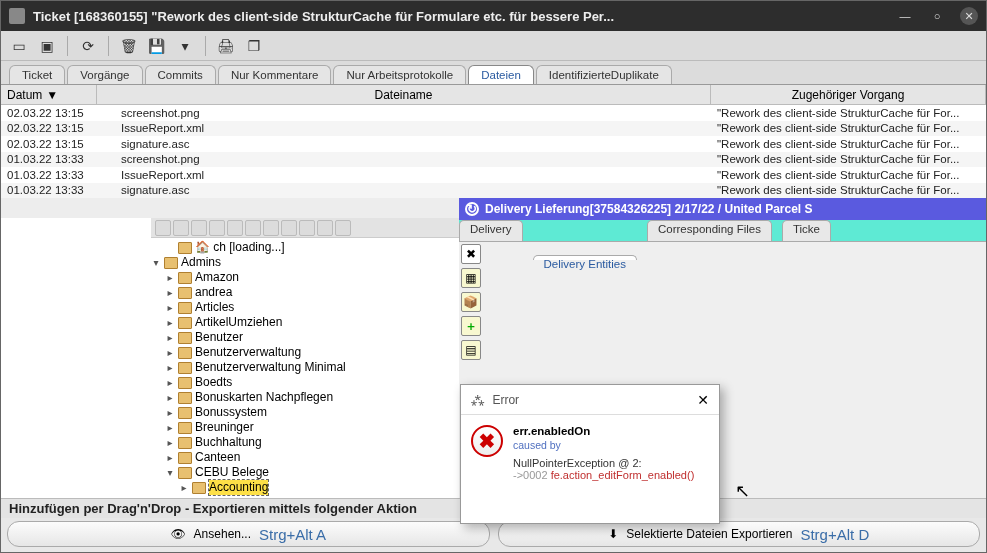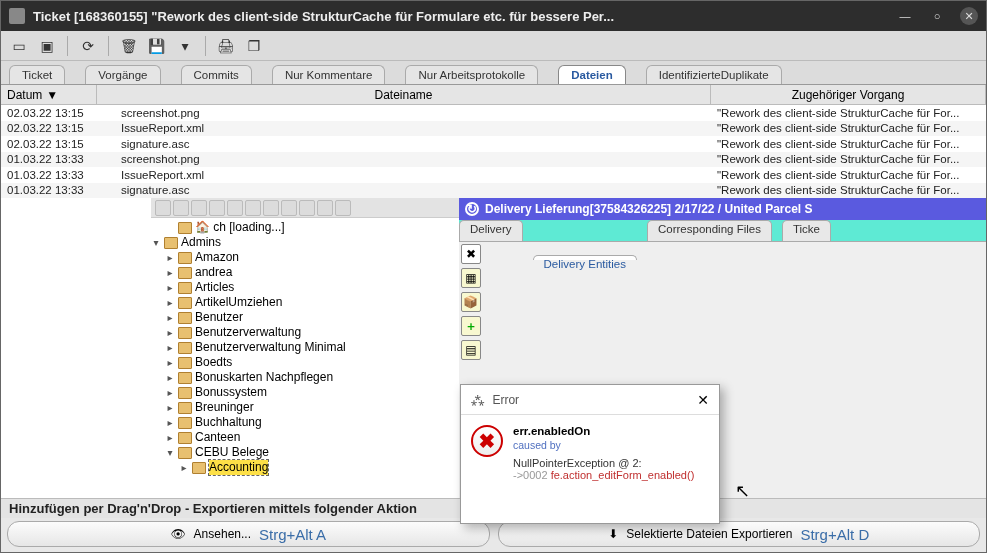--- a/index.html
+++ b/index.html
@@ -7,37 +7,37 @@
   .window { width: 987px; height: 553px; display: flex; flex-direction: column; background: #e8e8e8; border: 1px solid #666; }
   .titlebar { height: 30px; background: #2d2d2d; color: #eee; display: flex; align-items: center; padding: 0 8px; gap: 8px; }
   .title-icon { width: 16px; height: 16px; background: #888; border-radius: 2px; }
   .title-text { flex: 1; font-weight: bold; white-space: nowrap; overflow: hidden; text-overflow: ellipsis; font-size: 13px; }
   .win-controls { display: flex; gap: 14px; }
   .win-btn { width: 18px; height: 18px; border-radius: 50%; display: flex; align-items: center; justify-content: center; color: #ddd; cursor: pointer; font-size: 11px; }
   .win-close { background: #555; }
   .toolbar { height: 30px; background: #dcdcdc; border-bottom: 1px solid #bbb; display: flex; align-items: center; padding: 0 6px; gap: 4px; }
   .tool-btn { width: 24px; height: 24px; display: flex; align-items: center; justify-content: center; cursor: pointer; color: #333; font-size: 14px; }
   .sep { width: 1px; height: 20px; background: #aaa; margin: 0 4px; }
-  .tabs { height: 24px; display: flex; align-items: flex-end; padding: 0 8px; gap: 20px; background: #dcdcdc; border-bottom: 1px solid #999; }
+  .tabs { height: 24px; display: flex; align-items: flex-end; padding: 0 8px; gap: 2px; background: #dcdcdc; border-bottom: 1px solid #999; }
   .tab { padding: 3px 12px; border: 1px solid #aaa; border-bottom: none; border-radius: 6px 6px 0 0; background: #e5e5e5; cursor: pointer; font-size: 11.5px; color: #333; }
-  .tab.active { background: #fff; font-weight: 700; color: #2a5aa0; border-color: #888; }
+  .tab.active { background: #fff; font-weight: 400; color: #2a5aa0; border-color: #888; }
   .file-table { background: #fff; }
   .ft-header { display: flex; background: #e5e5e5; border-bottom: 1px solid #bbb; font-size: 12px; height: 20px; }
   .ft-header .col { border-right: 1px solid #bbb; padding: 2px 6px; display: flex; align-items: center; }
   .col-date { width: 96px; gap: 4px; }
   .col-name { flex: 1; justify-content: center; }
   .col-proc { width: 275px; justify-content: center; }
   .ft-body { }
   .ft-row { display: flex; height: 15.5px; align-items: center; font-size: 11.5px; color: #222; }
   .ft-row:nth-child(even) { background: #f5f5f5; }
   .ft-row .c1 { width: 120px; padding: 0 6px; }
   .ft-row .c2 { flex: 1; padding: 0 0px; }
   .ft-row .c3 { width: 275px; padding: 0 6px; white-space: nowrap; overflow: hidden; text-overflow: ellipsis; }
   .mid { flex: 1; display: flex; position: relative; background: #ededed; overflow: hidden; }
-  .tree-pane { width: 458px; overflow: hidden; position: relative; font-size: 12px; background: #fff; }
+  .tree-pane { width: 458px; overflow: hidden; position: relative; font-size: 12px; background: #fff; margin-top: 20px; }
   .tb-mini { height: 20px; display: flex; gap: 2px; padding: 0 4px; align-items: center; background: #e3e3e3; border-bottom: 1px solid #ccc; margin-left: 150px; }
   .tb-mini .mi { width: 16px; height: 16px; background: #dcdcdc; border: 1px solid #bbb; border-radius: 2px; }
   .tree { padding: 2px 4px 2px 150px; line-height: 15px; }
   .node { display: flex; align-items: center; gap: 3px; white-space: nowrap; cursor: default; }
   .node .tw { width: 10px; text-align: center; color: #555; font-size: 10px; cursor: pointer; }
   .node .ic { width: 14px; height: 12px; background: #e8c070; border-radius: 1px; border: 1px solid #b08030; }
   .node .lbl { }
   .node.sel .lbl { background: #fde047; outline: 1px dashed #666; }
   .right-pane { flex: 1; position: relative; background: #efefef; overflow: hidden; }
   .delivery-bar { height: 22px; background: #5a5adf; color: #fff; display: flex; align-items: center; gap: 6px; padding: 0 6px; font-size: 12px; font-weight: bold; white-space: nowrap; overflow: hidden; }

